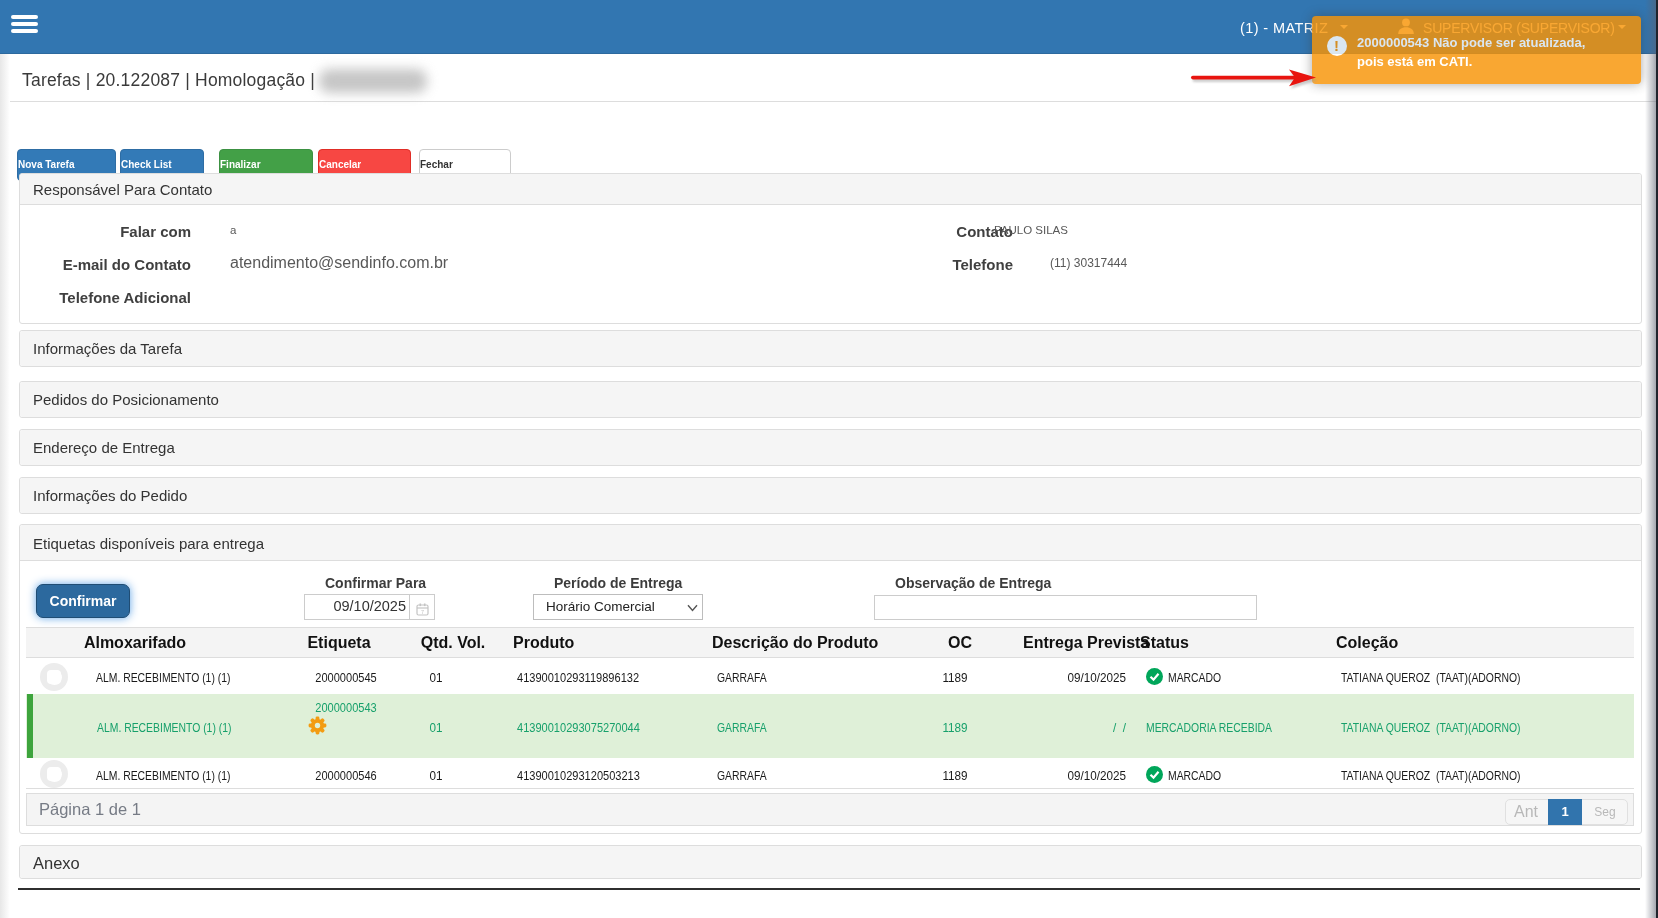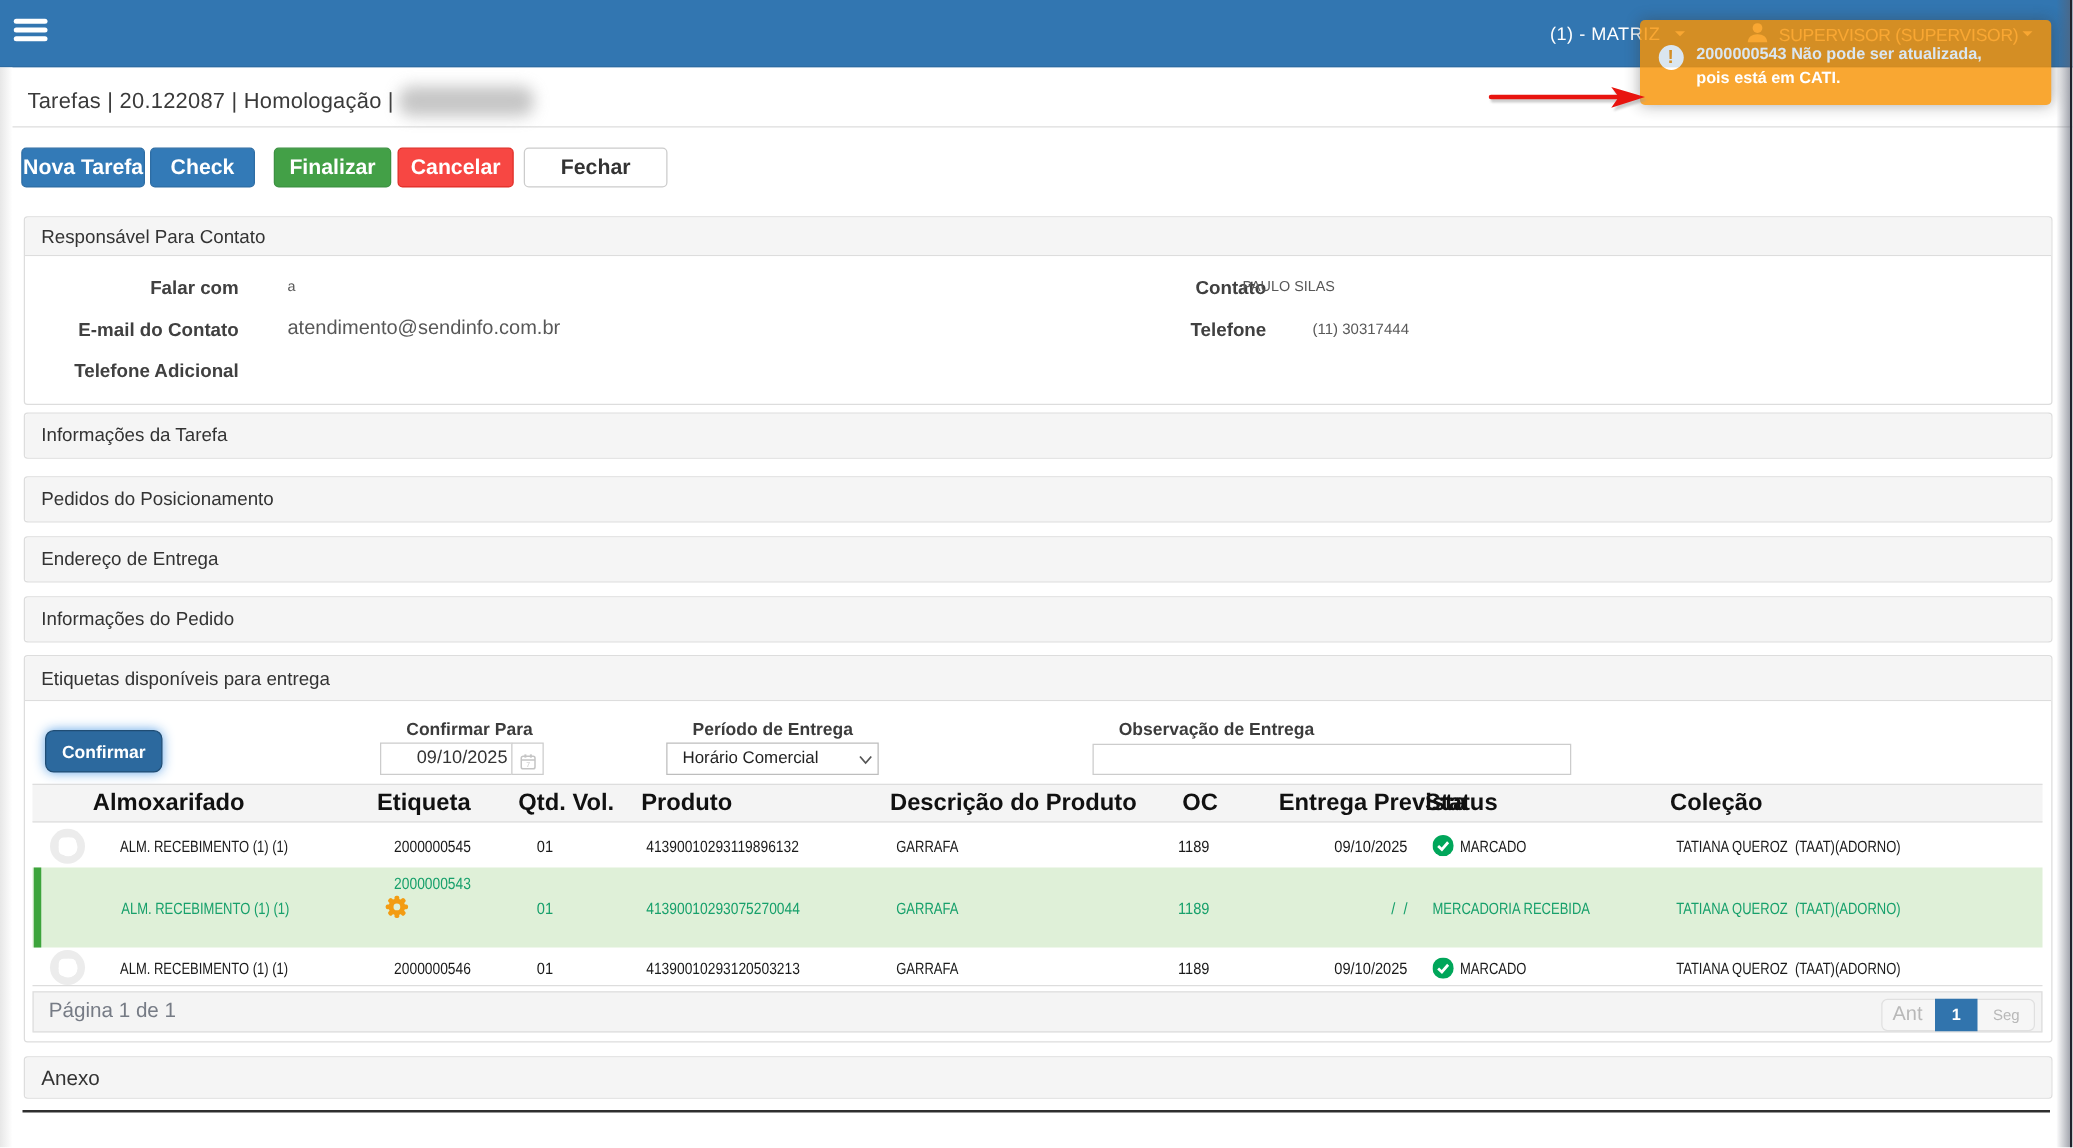--- a/index.html
+++ b/index.html
@@ -12,42 +12,42 @@
   
   #navbar { position:absolute; left:0; top:0; width:1658px; height:54px; background:#3276b1; border-bottom:1px solid #2c699e; }
   .hbar { position:absolute; left:11px; width:27px; height:4px; background:#fff; border-radius:2px; }
   .navtxt { position:absolute; color:#fff; font-size:15px; line-height:20px; white-space:nowrap; }
   .caret { position:absolute; width:0; height:0; border-left:4px solid transparent; border-right:4px solid transparent; border-top:4px solid #fff; }
   
   #crumbbar { position:absolute; left:0; top:54px; width:1658px; height:48px; background:#fff; border-bottom:1px solid #ddd; }
   #crumb { position:absolute; left:22px; top:69.5px; font-size:17.5px; color:#3a3a3a; letter-spacing:0.2px; white-space:nowrap; }
   #blur { position:absolute; left:319px; top:69px; width:108px; height:24px; background:#ababab; border-radius:10px; filter:blur(6px); opacity:0.68; }
   
-  .btn { position:absolute; top:118px; height:32px; border-radius:4px; color:#fff; font-size:17px; font-weight:bold; text-align:center; line-height:30px; border:1px solid transparent; }
+  .btn { position:absolute; top:149px; height:32px; border-radius:4px; color:#fff; font-size:10px; font-weight:bold; text-align:left; line-height:30px; border:1px solid transparent; }
   
   .panel { position:absolute; left:19px; width:1623px; background:#fff; border:1px solid #ddd; border-radius:3px; }
   .phead { position:absolute; left:0; top:0; width:100%; background:#f5f5f5; border-bottom:1px solid #ddd; border-radius:3px 3px 0 0; }
   .ptitle { position:absolute; left:13px; font-size:15px; color:#333; white-space:nowrap; }
   .collapsed { height:37px; }
   .collapsed .phead { height:35px; border-bottom:none; border-radius:3px; }
   .lbl { position:absolute; font-weight:bold; font-size:15px; color:#404040; white-space:nowrap; }
   .val { position:absolute; color:#585858; white-space:nowrap; }
   .flbl { position:absolute; font-weight:bold; font-size:14px; color:#3c3c3c; white-space:nowrap;margin-left:21px; }
   
   #toast { position:absolute; left:1312px; top:16px; width:329px; height:68px; background:#f89406; opacity:0.82; border-radius:4px; box-shadow:0 0 12px rgba(60,60,60,0.55); color:#fff; }
   
   .cell { position:absolute; font-size:13px; color:#1a1a1a; white-space:nowrap; }
   .cell>span, .gcell>span { display:inline-block; transform:scaleX(0.8); }
   .lv>span { transform-origin:0 50%; }
   .cv>span { transform-origin:50% 50%; }
   .rv>span { transform-origin:100% 50%; }
   .w85>span { transform:scaleX(0.85); }
   .w9>span { transform:scaleX(0.9); }
   .gcell { position:absolute; font-size:13px; color:#17a06b; white-space:nowrap; }
-  .th { position:absolute; font-weight:bold; font-size:19px; color:#111; white-space:nowrap; }
+  .th { position:absolute; font-weight:bold; font-size:16px; color:#111; white-space:nowrap; }
   .rgt { transform:translateX(-100%); white-space:nowrap; }
   .cv { transform:translate(-50%,-50%); }
   .lv { transform:translate(0,-50%); }
   .rv { transform:translate(-100%,-50%); }
 </style>
 </head>
 <body>
 <div id="page">
   <div id="container"></div>
 
@@ -83,21 +83,21 @@
     <g fill="#e8140f">
       <rect x="6" y="15.8" width="105" height="3.6" rx="1.8"></rect>
       <path d="M104 9.5 L131 17.6 L104 26.2 L110 17.6 Z"></path>
     </g>
   </svg>
 
   <div class="btn" style="left:17px;   width:99px; background:#337ab7; border-color:#2e6da4;">Nova Tarefa</div>
   <div class="btn" style="left:120px;  width:84px; background:#337ab7; border-color:#2e6da4;">Check List</div>
   <div class="btn" style="left:219px;  width:94px; background:#43a047; border-color:#3c9142;">Finalizar</div>
   <div class="btn" style="left:318px;  width:93px; background:#f74743; border-color:#e02d26;">Cancelar</div>
-  <div class="btn" style="left:419px;  width:115px; background:#fff; border-color:#ccc; color:#333;">Fechar</div>
+  <div class="btn" style="left:419px;  width:92px; background:#fff; border-color:#ccc; color:#333;">Fechar</div>
 
   <div class="panel" style="top:173px; height:151px;">
     <div class="phead" style="height:31px;">
         <div class="ptitle" style="top:7px;">Responsável Para Contato</div>
       </div>
   </div>
   <div class="lbl rv" style="left:191px; top:231px;">Falar com</div>
   <div class="val lv" style="left:230px; top:230px; font-size:11.5px;">a</div>
   <div class="lbl rv" style="left:191px; top:264px;">E-mail do Contato</div>
   <div class="val lv" style="left:230px; top:263px; font-size:16px;">atendimento@sendinfo.com.br</div>

